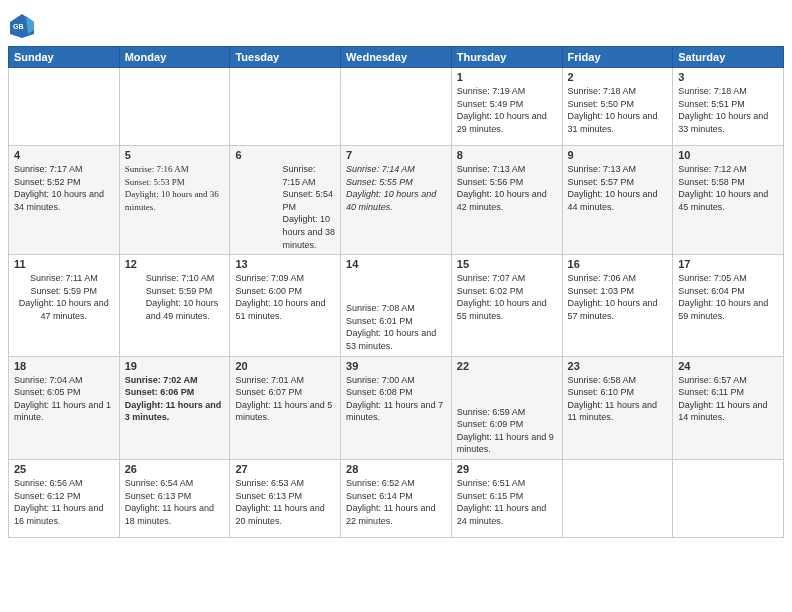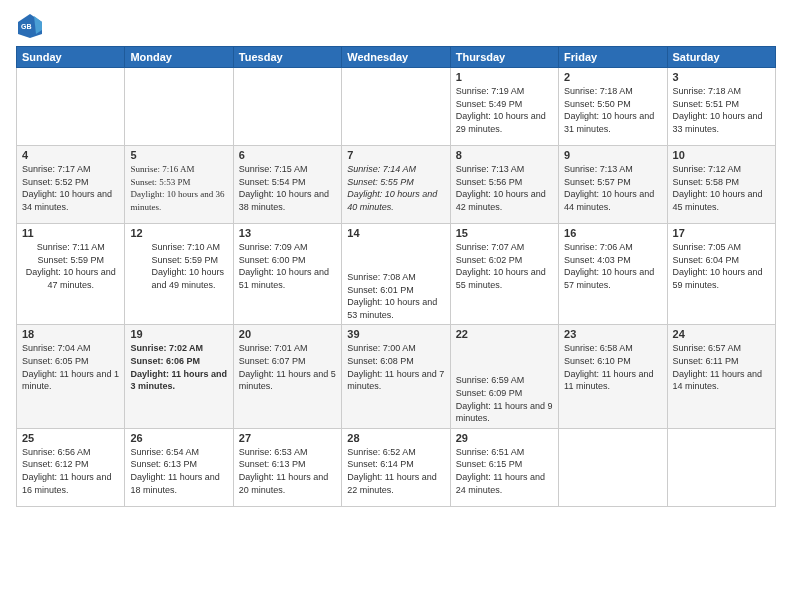--- a/index.html
+++ b/index.html
@@ -6,21 +6,21 @@
     body {
       font-family: Arial, sans-serif;
       background: #fff;
       width: 792px;
       height: 612px;
       overflow: hidden;
     }
     .page {
       width: 792px;
       height: 448px;
-      padding: 12px 16px;
+      padding: 12px 8px;
     }
     .header-row {
       display: flex;
       justify-content: space-between;
       align-items: flex-start;
       margin-bottom: 6px;
     }
     .logo {
       display: flex;
       align-items: center;
@@ -159,21 +159,21 @@
 Daylight: 10 hours and 34 minutes.</div>
           </td>
           <td>
             <div class="day-num">5</div>
             <div class="day-info" style="white-space: pre-line; font-family: Liberation Serif, serif;">Sunrise: 7:16 AM
 Sunset: 5:53 PM
 Daylight: 10 hours and 36 minutes.</div>
           </td>
           <td>
             <div class="day-num">6</div>
-            <div class="day-info" style="white-space: pre-line;">Sunrise: 7:15 AM
+            <div class="day-info" style="white-space: pre-line; margin-left: 47px;">Sunrise: 7:15 AM
 Sunset: 5:54 PM
 Daylight: 10 hours and 38 minutes.</div>
           </td>
           <td>
             <div class="day-num">7</div>
             <div class="day-info" style="white-space: pre-line; font-style: italic;">Sunrise: 7:14 AM
 Sunset: 5:55 PM
 Daylight: 10 hours and 40 minutes.</div>
           </td>
           <td>
@@ -222,21 +222,21 @@
           </td>
           <td>
             <div class="day-num">15</div>
             <div class="day-info" style="white-space: pre-line;">Sunrise: 7:07 AM
 Sunset: 6:02 PM
 Daylight: 10 hours and 55 minutes.</div>
           </td>
           <td>
             <div class="day-num">16</div>
             <div class="day-info" style="white-space: pre-line;">Sunrise: 7:06 AM
-Sunset: 4:03 PM
+Sunset: 1:03 PM
 Daylight: 10 hours and 57 minutes.</div>
           </td>
           <td>
             <div class="day-num">17</div>
             <div class="day-info" style="white-space: pre-line;">Sunrise: 7:05 AM
 Sunset: 6:04 PM
 Daylight: 10 hours and 59 minutes.</div>
           </td>
         </tr>
         <tr>

